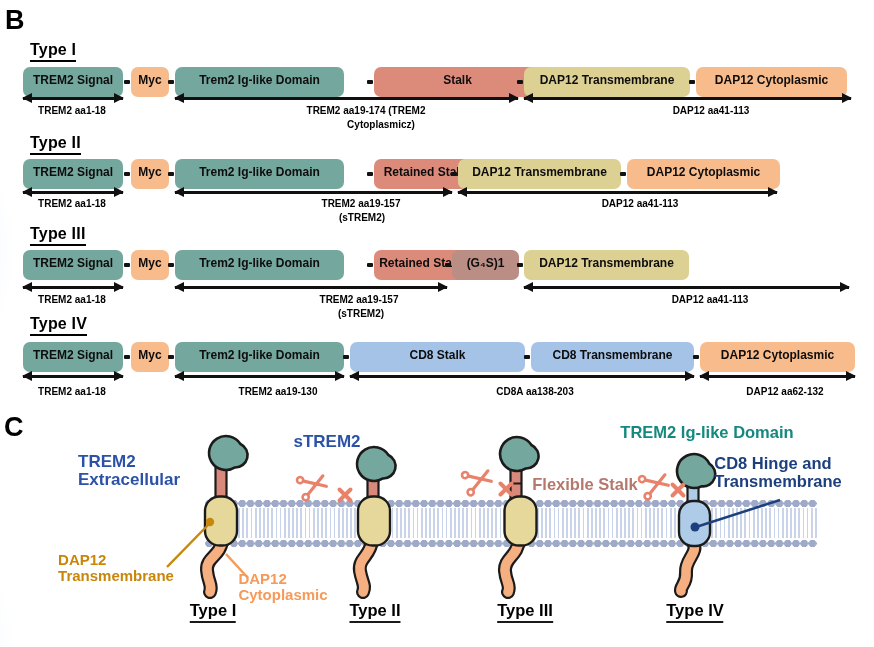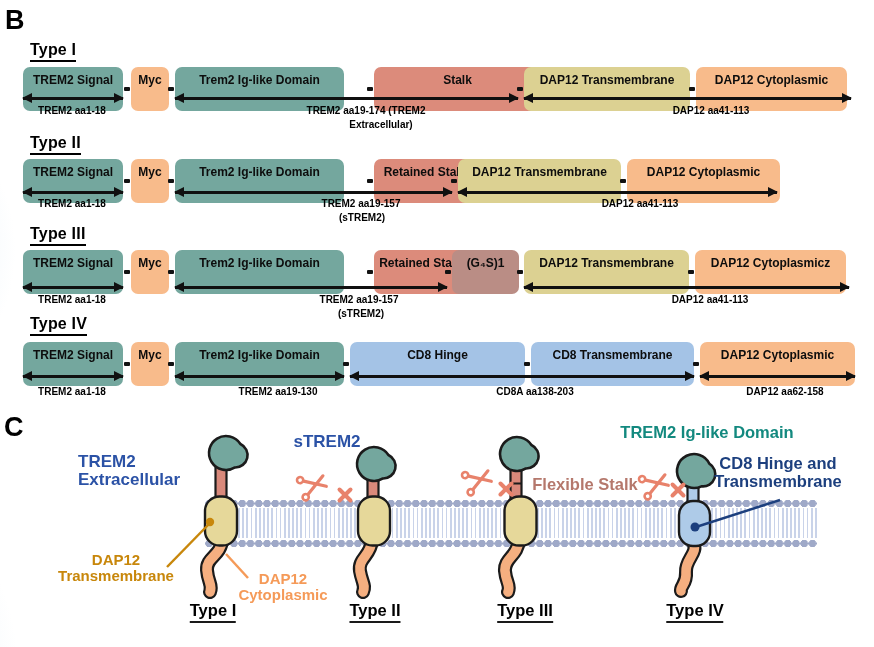--- a/index.html
+++ b/index.html
@@ -9,38 +9,38 @@
     background:
       radial-gradient(circle 230px at -150px 250px, rgba(198,221,238,.75), rgba(198,221,238,0) 72%),
       radial-gradient(circle 260px at -170px 660px, rgba(198,221,238,.7), rgba(198,221,238,0) 72%),
       #ffffff;
     color:#000;
   }
   .panel-letter{position:absolute;font-weight:bold;font-size:27px;line-height:1.1;}
   .hd{position:absolute;font-weight:bold;font-size:16px;letter-spacing:.2px;}
   .hd span{border-bottom:2.2px solid #000;padding-bottom:2px;}
   .blk{
-    position:absolute;height:44px;border-radius:7px;text-align:center;
+    position:absolute;height:30px;border-radius:7px;text-align:center;
     line-height:26px;font-weight:bold;font-size:12px;color:#0d0d0d;white-space:nowrap;
   }
   .dsh::before{
     content:"";position:absolute;left:-7px;top:calc(50% - 2px);
     width:5.5px;height:4px;background:#121212;border-radius:1px;
   }
   .c-teal{background:#74A79E;} .c-peach{background:#F8BB8B;} .c-salmon{background:#DC8B7B;margin-left:24px;}
   .c-khaki{background:#DCD192;} .c-mauve{background:#BA8D85;} .c-blue{background:#A4C3E6;}
   .arr{position:absolute;height:2.6px;background:#101010;}
   .arr::before{content:"";position:absolute;left:-1px;top:-4px;border-style:solid;
     border-width:5.3px 10px 5.3px 0;border-color:transparent #101010 transparent transparent;}
   .arr::after{content:"";position:absolute;right:-1px;top:-4px;border-style:solid;
     border-width:5.3px 0 5.3px 10px;border-color:transparent transparent transparent #101010;}
   .albl{position:absolute;font-weight:bold;font-size:10px;white-space:nowrap;
     transform:translateX(-50%);color:#000;}
   .plab{position:absolute;font-weight:bold;font-size:16.5px;line-height:17.5px;
-    white-space:nowrap;transform:translateX(-50%);text-align:center;}
+    white-space:nowrap;transform:translateX(-50%);}
   .plab.left{transform:none;text-align:left;}
   .typlab{position:absolute;font-weight:bold;font-size:16.5px;transform:translateX(-50%);}
   .typlab span{border-bottom:2.2px solid #1a1a1a;padding-bottom:2px;}
   .mem{position:absolute;left:205px;width:612px;}
   .mem-beads{height:9.4px;
     background-image:radial-gradient(circle at 4.1px 4.7px, #9FA9C8 3.7px, rgba(0,0,0,0) 4px);
     background-size:8.27px 9.4px;}
   .mem-tails{height:30px;
     background-image:repeating-linear-gradient(90deg,#C9D3E9 0 1.7px,rgba(0,0,0,0) 1.7px 4.15px);}
   svg.overlay{position:absolute;left:0;top:0;}
@@ -57,21 +57,21 @@
   <div class="blk c-peach dsh" style="left:131px;top:67px;width:38px">Myc</div>
   <div class="blk c-teal dsh" style="left:175px;top:67px;width:169px">Trem2 Ig-like Domain</div>
   <div class="blk c-salmon dsh" style="left:350px;top:67px;width:167px">Stalk</div>
   <div class="blk c-khaki dsh" style="left:524px;top:67px;width:166px">DAP12 Transmembrane</div>
   <div class="blk c-peach dsh" style="left:696px;top:67px;width:151px">DAP12 Cytoplasmic</div>
   <div class="arr" style="left:23px;top:97px;width:100px"></div>
   <div class="arr" style="left:175px;top:97px;width:343px"></div>
   <div class="arr" style="left:524px;top:97px;width:327px"></div>
   <div class="albl" style="left:72px;top:105px">TREM2 aa1-18</div>
   <div class="albl" style="left:366px;top:105px">TREM2 aa19-174 (TREM2</div>
-  <div class="albl" style="left:381px;top:119px">Extracellular)</div>
+  <div class="albl" style="left:381px;top:119px">Cytoplasmicz)</div>
   <div class="albl" style="left:711px;top:105px">DAP12 aa41-113</div>
 
   <div class="hd" style="left:30px;top:134px"><span>Type II</span></div>
   <div class="blk c-teal" style="left:23px;top:159px;width:100px">TREM2 Signal</div>
   <div class="blk c-peach dsh" style="left:131px;top:159px;width:38px">Myc</div>
   <div class="blk c-teal dsh" style="left:175px;top:159px;width:169px">Trem2 Ig-like Domain</div>
   <div class="blk c-salmon dsh" style="left:350px;top:159px;width:102px">Retained Stalk</div>
   <div class="blk c-khaki dsh" style="left:458px;top:159px;width:163px">DAP12 Transmembrane</div>
   <div class="blk c-peach dsh" style="left:627px;top:159px;width:153px">DAP12 Cytoplasmic</div>
   <div class="arr" style="left:23px;top:191px;width:100px"></div>
@@ -82,44 +82,43 @@
   <div class="albl" style="left:362px;top:212px">(sTREM2)</div>
   <div class="albl" style="left:640px;top:198px">DAP12 aa41-113</div>
 
   <div class="hd" style="left:30px;top:225px"><span>Type III</span></div>
   <div class="blk c-teal" style="left:23px;top:250px;width:100px">TREM2 Signal</div>
   <div class="blk c-peach dsh" style="left:131px;top:250px;width:38px">Myc</div>
   <div class="blk c-teal dsh" style="left:175px;top:250px;width:169px">Trem2 Ig-like Domain</div>
   <div class="blk c-salmon dsh" style="left:350px;top:250px;width:93px">Retained Stalk</div>
   <div class="blk c-mauve dsh" style="left:452px;top:250px;width:67px">(G₄S)1</div>
   <div class="blk c-khaki dsh" style="left:524px;top:250px;width:165px">DAP12 Transmembrane</div>
-  <div class="blk c-peach dsh" style="left:695px;top:250px;width:151px">DAP12 Cytoplasmicz</div>
   <div class="arr" style="left:23px;top:286px;width:100px"></div>
   <div class="arr" style="left:175px;top:286px;width:272px"></div>
   <div class="arr" style="left:524px;top:286px;width:325px"></div>
   <div class="albl" style="left:72px;top:294px">TREM2 aa1-18</div>
   <div class="albl" style="left:359px;top:294px">TREM2 aa19-157</div>
   <div class="albl" style="left:361px;top:308px">(sTREM2)</div>
   <div class="albl" style="left:710px;top:294px">DAP12 aa41-113</div>
 
   <div class="hd" style="left:30px;top:315px"><span>Type IV</span></div>
   <div class="blk c-teal" style="left:23px;top:342px;width:100px">TREM2 Signal</div>
   <div class="blk c-peach dsh" style="left:131px;top:342px;width:38px">Myc</div>
   <div class="blk c-teal dsh" style="left:175px;top:342px;width:169px">Trem2 Ig-like Domain</div>
-  <div class="blk c-blue dsh" style="left:350px;top:342px;width:175px">CD8 Hinge</div>
+  <div class="blk c-blue dsh" style="left:350px;top:342px;width:175px">CD8 Stalk</div>
   <div class="blk c-blue dsh" style="left:531px;top:342px;width:163px">CD8 Transmembrane</div>
   <div class="blk c-peach dsh" style="left:700px;top:342px;width:155px">DAP12 Cytoplasmic</div>
   <div class="arr" style="left:23px;top:375px;width:100px"></div>
   <div class="arr" style="left:175px;top:375px;width:169px"></div>
   <div class="arr" style="left:350px;top:375px;width:344px"></div>
   <div class="arr" style="left:700px;top:375px;width:155px"></div>
   <div class="albl" style="left:72px;top:386px">TREM2 aa1-18</div>
   <div class="albl" style="left:278px;top:386px">TREM2 aa19-130</div>
   <div class="albl" style="left:535px;top:386px">CD8A aa138-203</div>
-  <div class="albl" style="left:785px;top:386px">DAP12 aa62-158</div>
+  <div class="albl" style="left:785px;top:386px">DAP12 aa62-132</div>
 
   <div class="panel-letter" style="left:4px;top:413px">C</div>
 
   <div class="mem mem-beads" style="top:499px"></div>
   <div class="mem mem-tails" style="top:508px"></div>
   <div class="mem mem-beads" style="top:538.5px"></div>
 
   <svg class="overlay" width="874" height="647" viewBox="0 0 874 647">
 
     <g>

